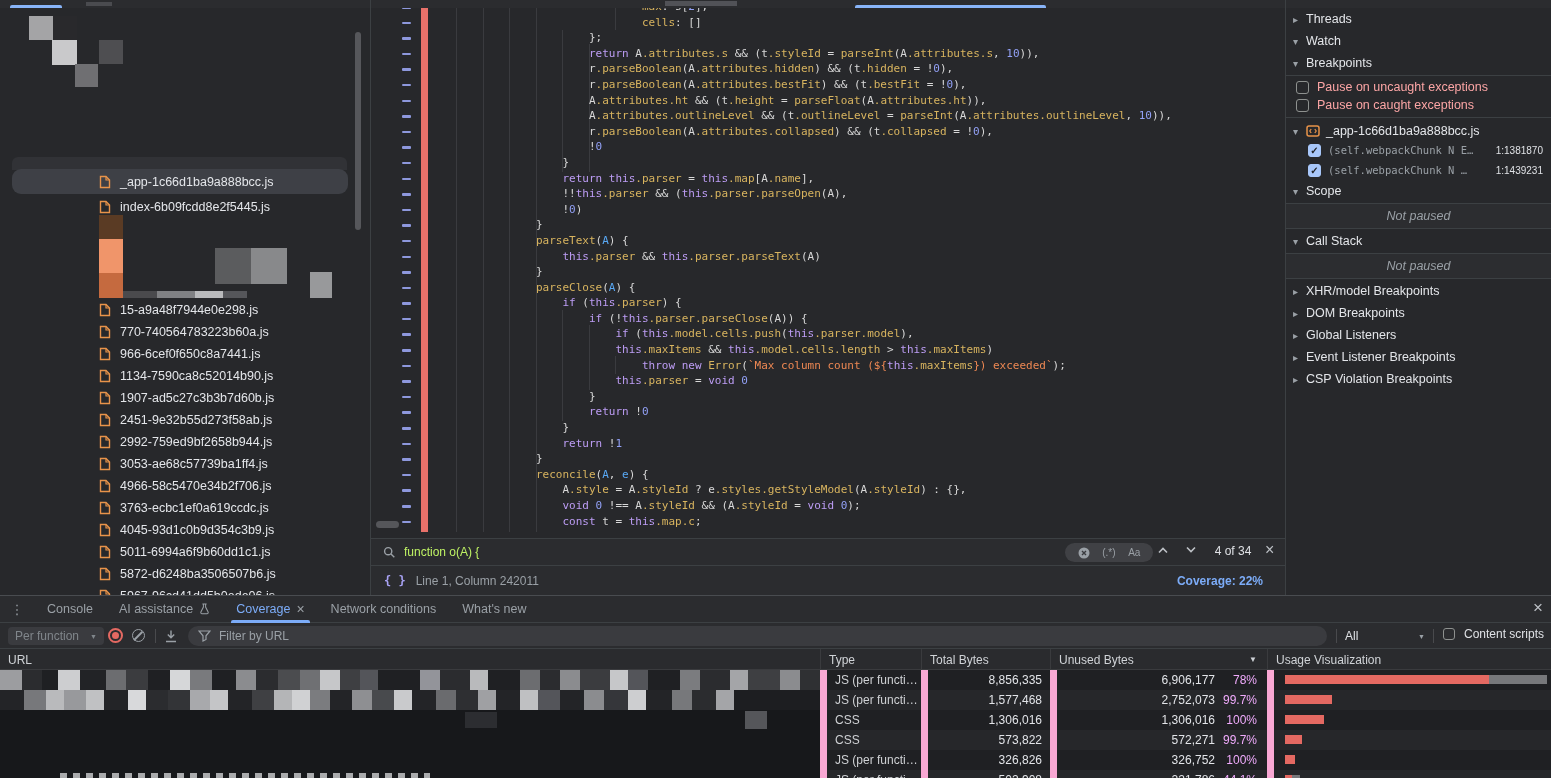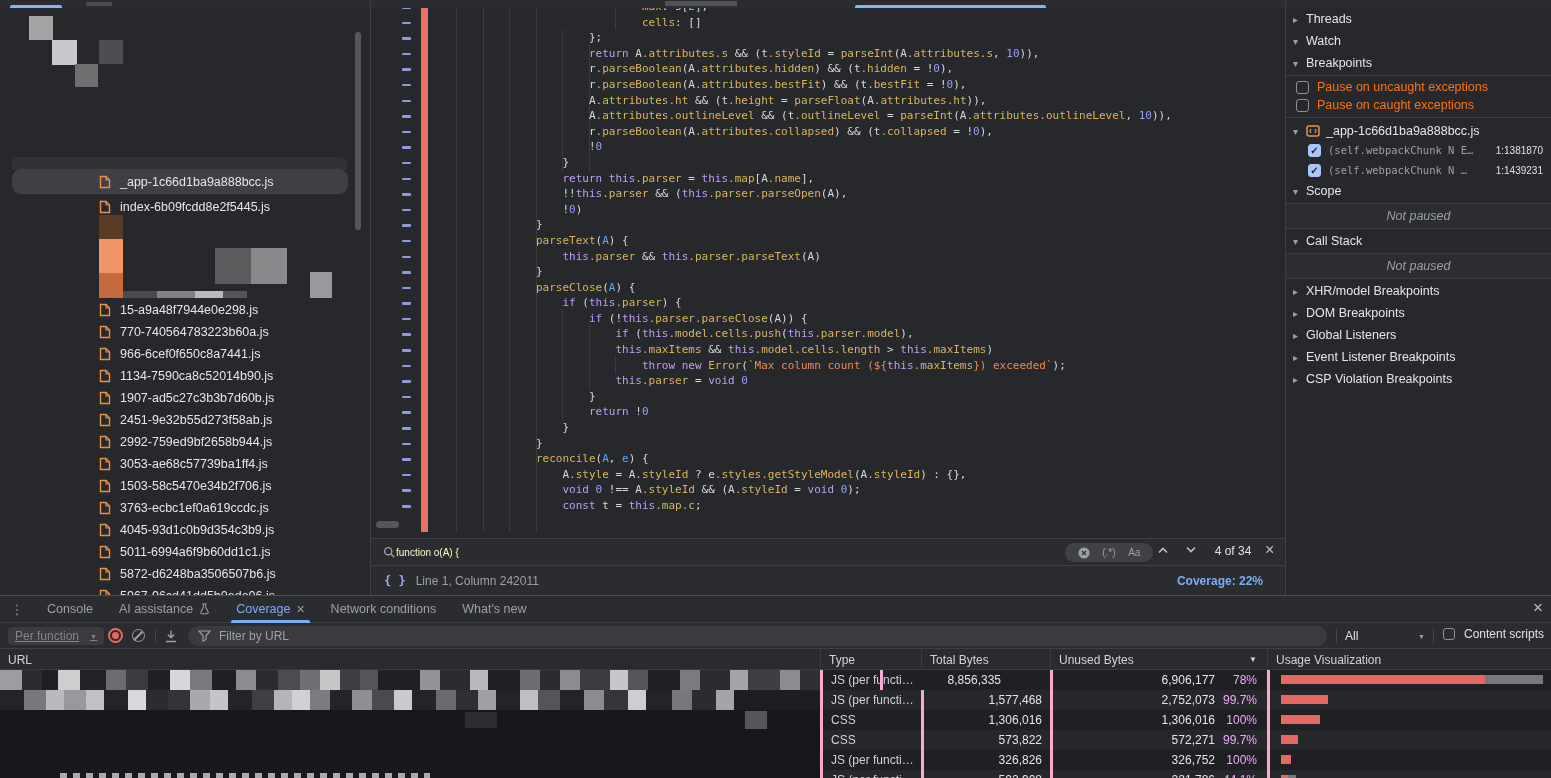--- a/index.html
+++ b/index.html
@@ -32,71 +32,71 @@
   .red-stripe { position:absolute; left:50px; top:0; width:7px; height:524px; background:#e8716a; }
   .guide { position:absolute; width:1px; background:#3a3b3f; }
   #codeLines { position:absolute; left:0; top:-9px; right:0; }
   .cl { position:relative; height:15.6px; line-height:15.6px; font-family:"DejaVu Sans Mono", monospace; font-size:11px; white-space:pre; padding-left:59px; color:#d8d8d8; }
   .cl .dash { position:absolute; left:31px; top:7px; width:9px; height:2.5px; background:#8e98dd; border-radius:1px; }
   .tk-kw { color:#bd9df5; } .tk-prop { color:#d8b45f; } .tk-fn { color:#d8b45f; }
   .tk-str { color:#ee8853; } .tk-num { color:#93a1f7; } .tk-param { color:#59a9f6; }
   .h-thumb { position:absolute; left:5px; top:513px; width:23px; height:7px; background:#55565a; border-radius:4px; }
 
   .searchbar { position:absolute; left:0; top:530px; width:914px; height:27px; background:#2b2c2f; border-top:1px solid #3c4043; display:flex; align-items:center; }
-  .searchbar .query { color:#fef9c3; font-size:10px; margin-left:0; }
+  .searchbar .query { color:#bef264; font-size:12px; margin-left:8px; }
   .search-pill { position:absolute; left:694px; top:4px; width:88px; height:19px; background:#404145; border-radius:10px; display:flex; align-items:center; justify-content:space-evenly; color:#9aa0a6; font-size:10px; }
   .nav-chev { position:absolute; top:7px; cursor:pointer; }
   .matches { position:absolute; left:836px; top:5px; width:52px; text-align:center; color:#dfe1e5; font-size:12px; }
   .sb-close { position:absolute; left:894px; top:2px; font-size:16px; color:#bdc1c6; cursor:pointer; }
 
   .statusbar { position:absolute; left:0; top:557px; width:914px; height:30px; background:#2b2c2f; border-top:1px solid #3c4043; display:flex; align-items:center; }
   .curly { color:#a8a2f4; font-family:"DejaVu Sans Mono", monospace; font-size:12px; font-weight:bold; margin-left:13px; }
   .linecol { color:#9aa0a6; font-size:12px; margin-left:10px; }
   .cov-pct { position:absolute; right:22px; color:#7cacf8; font-size:12px; font-weight:bold; cursor:pointer; }
 
   
   .sidebar { left:1285px; top:8px; width:266px; height:587px; background:#27282b; border-left:1px solid #3c4043; overflow:hidden; }
   .sb-row { position:absolute; left:0; width:265px; height:22px; display:flex; align-items:center; padding-left:20px; cursor:pointer; color:#e4e6ea; }
   .sb-row .tri, .tri-abs { position:absolute; left:7px; color:#9aa0a6; font-size:10px; }
   .hr { position:absolute; left:0; width:265px; height:1px; background:#3c4043; }
-  .cb-row { position:absolute; left:0; width:265px; height:18px; display:flex; align-items:center; padding-left:10px; gap:8px; cursor:pointer; color:#f97316; }
+  .cb-row { position:absolute; left:0; width:265px; height:18px; display:flex; align-items:center; padding-left:10px; gap:8px; cursor:pointer; color:#fca5a5; }
   .cbox { width:13px; height:13px; border:1.5px solid #8e918f; border-radius:3px; flex:0 0 auto; }
   .cbox.checked { background:#a8c7fa; border-color:#a8c7fa; color:#1d1e21; font-size:10px; font-weight:bold; line-height:11px; text-align:center; }
   .bp-entry { position:absolute; left:0; width:265px; height:20px; display:flex; align-items:center; padding:0 8px 0 22px; gap:7px; cursor:pointer; }
   .bp-code { flex:1; overflow:hidden; white-space:nowrap; font-family:"DejaVu Sans Mono", monospace; font-size:10.5px; color:#9aa0a6; }
   .bp-loc { color:#dfe1e5; font-size:10px; }
   .np-band { position:absolute; left:0; width:265px; height:26px; background:#2c2d30; border-top:1px solid #3c4043; border-bottom:1px solid #3c4043; display:flex; align-items:center; justify-content:center; font-style:italic; color:#9aa0a6; }
 
   
   .drawer { left:0; top:595px; width:1551px; height:183px; background:#202124; border-top:1px solid #494c50; overflow:hidden; }
   .dtabs { position:absolute; left:0; top:0; width:1551px; height:27px; background:#2b2c2f; border-bottom:1px solid #3c4043; display:flex; align-items:center; }
   .kebab { width:34px; text-align:center; color:#9aa0a6; font-size:13px; cursor:pointer; }
   .dtab { position:relative; height:27px; display:flex; align-items:center; gap:6px; padding:0 13px; color:#9aa0a6; cursor:pointer; white-space:nowrap; }
   .dtab.active { color:#7cacf8; }
   .dtab.active::after { content:""; position:absolute; left:8px; right:8px; bottom:0; height:2.5px; background:#7cacf8; border-radius:2px 2px 0 0; }
   .dtab .x { color:#9aa0a6; font-size:14px; }
   .drawer-close { position:absolute; right:8px; top:2px; font-size:17px; color:#bdc1c6; cursor:pointer; }
 
   .dtoolbar { position:absolute; left:0; top:27px; width:1551px; height:26px; background:#2b2c2f; border-bottom:1px solid #3c4043; }
-  .scope-select { position:absolute; left:8px; top:4px; width:96px; height:18px; background:#3a3b3f; border-radius:4px; color:#80868b; font-size:12px; display:flex; align-items:center; justify-content:space-between; padding:0 7px; cursor:pointer;text-decoration:underline; }
+  .scope-select { position:absolute; left:8px; top:4px; width:96px; height:18px; background:#3a3b3f; border-radius:4px; color:#80868b; font-size:12px; display:flex; align-items:center; justify-content:space-between; padding:0 7px; cursor:pointer; }
   .rec-btn { position:absolute; left:108px; top:5px; width:15px; height:15px; border:2px solid #e46962; border-radius:50%; cursor:pointer; }
   .rec-btn::after { content:""; position:absolute; left:2px; top:2px; width:7px; height:7px; background:#e46962; border-radius:50%; }
   .block-btn { position:absolute; left:132px; top:6px; width:13px; height:13px; border:1.5px solid #9aa0a6; border-radius:50%; cursor:pointer; }
   .block-btn::after { content:""; position:absolute; left:-1px; top:4.5px; width:12px; height:1.5px; background:#9aa0a6; transform:rotate(-45deg); }
   .vsep { position:absolute; top:6px; width:1px; height:14px; background:#494a4d; }
   .filter-pill { position:absolute; left:188px; top:3px; width:1139px; height:20px; background:#3a3b3f; border-radius:11px; display:flex; align-items:center; gap:8px; padding-left:10px; color:#9aa0a6; font-size:12px; }
   .all-select { position:absolute; left:1345px; top:3px; width:80px; height:20px; display:flex; align-items:center; justify-content:space-between; color:#dfe1e5; font-size:12px; cursor:pointer; }
   .cs-check { position:absolute; left:1443px; top:4px; display:flex; align-items:center; gap:9px; color:#dfe1e5; font-size:12px; cursor:pointer; }
 
   .cov-header { position:absolute; left:0; top:53px; width:1551px; height:21px; background:#2a2b2e; border-bottom:1px solid #3a3b3e; font-size:12px; color:#d0d3d7; }
   .hcell { position:absolute; top:0; height:21px; display:flex; align-items:center; padding-left:8px; border-left:1px solid #3a3b3e; cursor:pointer; }
   .hcell.first { border-left:none; }
   .sort-arrow { position:absolute; right:10px; font-size:8px; color:#cdd1d6; }
   .cov-row { position:absolute; left:0; width:1551px; height:20px; font-size:12px; color:#cfd1d4; cursor:pointer; }
-  .ccell { position:absolute; top:0; height:20px; display:flex; align-items:center; border-left:3px solid #f9a8d4; overflow:hidden; }
+  .ccell { position:absolute; top:0; height:20px; display:flex; align-items:center; border-left:7px solid #f9a8d4; overflow:hidden; }
   .num { justify-content:flex-end; font-variant-numeric:tabular-nums; color:#e2e4e8; }
   .pctspan { width:52px; text-align:right; padding-right:10px; color:#f0abfc; }
   .bar-track { position:absolute; left:11px; top:5px; height:9px; display:flex; }
   .bar-un { background:#e46962; height:9px; }
   .bar-used { background:#77787b; height:9px; }
   .mos-a { background:linear-gradient(90deg,#9c9da0 0 22px,#2b2c2f 22px 42px,#1f2023 42px 58px,#cdced0 58px 80px,#222326 80px 106px,#6c6d70 106px 126px,#3b3c3f 126px 148px,#1f2023 148px 170px,#d6d7d9 170px 190px,#797a7d 190px 212px,#1f2023 212px 236px,#8b8c8f 236px 256px,#2b2c2f 256px 278px,#4b4c4f 278px 300px,#6f7073 300px 320px,#c6c7c9 320px 340px,#3e3f42 340px 360px,#54555a 360px 378px,#1f2023 378px 420px,#93949a 420px 440px,#2b2c2f 440px 470px,#b9babc 470px 488px,#1f2023 488px 520px,#6c6d70 520px 540px,#2b2c2f 540px 560px,#8b8c8f 560px 580px,#3b3c3f 580px 610px,#c6c7c9 610px 628px,#54555a 628px 648px,#1f2023 648px 680px,#7b7c7f 680px 700px,#2b2c2f 700px 730px,#a4a5a8 730px 748px,#3e3f42 748px 780px,#8b8c8f 780px 800px,#2f3033 800px 100%); }
   .mos-b { background:linear-gradient(90deg,#232427 0 24px,#77787b 24px 46px,#b9babc 46px 64px,#98999c 64px 86px,#c0c1c3 86px 104px,#232427 104px 128px,#d8d9db 128px 146px,#2b2c2f 146px 168px,#333437 168px 190px,#a8a9ac 190px 210px,#c4c5c7 210px 228px,#232427 228px 252px,#3f4043 252px 274px,#b4b5b7 274px 292px,#d0d1d3 292px 310px,#7b7c7f 310px 330px,#232427 330px 352px,#8e8f92 352px 372px,#484a4d 372px 394px,#c9cacc 394px 412px,#232427 412px 436px,#6a6b6e 436px 456px,#2e2f32 456px 478px,#9fa0a3 478px 496px,#232427 496px 520px,#bfc0c2 520px 538px,#54555a 538px 560px,#232427 560px 584px,#8b8c8f 584px 604px,#35363a 604px 628px,#cdced0 628px 646px,#232427 646px 672px,#77787b 672px 692px,#2b2c2f 692px 716px,#a4a5a8 716px 734px,#1d1e21 734px 100%); }
   .url-dark { background:#17181b; }
   svg { display:block; }
 </style>
@@ -203,21 +203,21 @@
             <path d="M1.5 1.5 h5.5 l3.5 3.5 v7.5 h-9 z" fill="none" stroke="#e8934a" stroke-width="1.4"></path>
             <path d="M7 1.5 v3.5 h3.5" fill="none" stroke="#e8934a" stroke-width="1.2"></path>
           </svg>
           <span>3053-ae68c57739ba1ff4.js</span>
         </div>
         <div class="file-row" style="top: 467px;">
           <svg class="file-icon" width="12" height="14" viewBox="0 0 12 14">
             <path d="M1.5 1.5 h5.5 l3.5 3.5 v7.5 h-9 z" fill="none" stroke="#e8934a" stroke-width="1.4"></path>
             <path d="M7 1.5 v3.5 h3.5" fill="none" stroke="#e8934a" stroke-width="1.2"></path>
           </svg>
-          <span>1503-58c5470e34b2f706.js</span>
+          <span>4966-58c5470e34b2f706.js</span>
         </div>
         <div class="file-row" style="top: 489px;">
           <svg class="file-icon" width="12" height="14" viewBox="0 0 12 14">
             <path d="M1.5 1.5 h5.5 l3.5 3.5 v7.5 h-9 z" fill="none" stroke="#e8934a" stroke-width="1.4"></path>
             <path d="M7 1.5 v3.5 h3.5" fill="none" stroke="#e8934a" stroke-width="1.2"></path>
           </svg>
           <span>3763-ecbc1ef0a619ccdc.js</span>
         </div>
         <div class="file-row" style="top: 511px;">
           <svg class="file-icon" width="12" height="14" viewBox="0 0 12 14">
@@ -286,20 +286,21 @@
           <div class="cl"><span class="dash"></span>                <span class="tk-fn">parseClose</span>(<span class="tk-param">A</span>) {</div>
           <div class="cl"><span class="dash"></span>                    <span class="tk-kw">if</span> (<span class="tk-kw">this</span><span class="tk-prop">.parser</span>) {</div>
           <div class="cl"><span class="dash"></span>                        <span class="tk-kw">if</span> (!<span class="tk-kw">this</span><span class="tk-prop">.parser</span><span class="tk-prop">.parseClose</span>(A)) {</div>
           <div class="cl"><span class="dash"></span>                            <span class="tk-kw">if</span> (<span class="tk-kw">this</span><span class="tk-prop">.model</span><span class="tk-prop">.cells</span><span class="tk-prop">.push</span>(<span class="tk-kw">this</span><span class="tk-prop">.parser</span><span class="tk-prop">.model</span>),</div>
           <div class="cl"><span class="dash"></span>                            <span class="tk-kw">this</span><span class="tk-prop">.maxItems</span> &amp;&amp; <span class="tk-kw">this</span><span class="tk-prop">.model</span><span class="tk-prop">.cells</span><span class="tk-prop">.length</span> &gt; <span class="tk-kw">this</span><span class="tk-prop">.maxItems</span>)</div>
           <div class="cl"><span class="dash"></span>                                <span class="tk-kw">throw</span> <span class="tk-kw">new</span> <span class="tk-fn">Error</span>(<span class="tk-str">`Max column count (</span><span class="tk-str">${</span><span class="tk-kw">this</span><span class="tk-prop">.maxItems</span><span class="tk-str">}</span><span class="tk-str">) exceeded`</span>);</div>
           <div class="cl"><span class="dash"></span>                            <span class="tk-kw">this</span><span class="tk-prop">.parser</span> = <span class="tk-kw">void</span> <span class="tk-num">0</span></div>
           <div class="cl"><span class="dash"></span>                        }</div>
           <div class="cl"><span class="dash"></span>                        <span class="tk-kw">return</span> !<span class="tk-num">0</span></div>
           <div class="cl"><span class="dash"></span>                    }</div>
+          <div class="cl"><span class="dash"></span>                    <span class="tk-kw">return</span> !<span class="tk-num">1</span></div>
           <div class="cl"><span class="dash"></span>                }</div>
           <div class="cl"><span class="dash"></span>                <span class="tk-fn">reconcile</span>(<span class="tk-param">A</span>, <span class="tk-param">e</span>) {</div>
           <div class="cl"><span class="dash"></span>                    A<span class="tk-prop">.style</span> = A<span class="tk-prop">.styleId</span> ? e<span class="tk-prop">.styles</span><span class="tk-prop">.getStyleModel</span>(A<span class="tk-prop">.styleId</span>) : {},</div>
           <div class="cl"><span class="dash"></span>                    <span class="tk-kw">void</span> <span class="tk-num">0</span> !== A<span class="tk-prop">.styleId</span> &amp;&amp; (A<span class="tk-prop">.styleId</span> = <span class="tk-kw">void</span> <span class="tk-num">0</span>);</div>
           <div class="cl"><span class="dash"></span>                    <span class="tk-kw">const</span> t = <span class="tk-kw">this</span><span class="tk-prop">.map</span><span class="tk-prop">.c</span>;</div>
         </div>
     </div>
     <div class="h-thumb"></div>
 
     <div class="searchbar">
@@ -484,21 +485,21 @@
           <span class="sort-arrow">▼</span>
       </div>
       <div class="hcell" style="left:1267px;width:284px;">
           <span>Usage Visualization</span>
         </div>
     </div>
     <div id="covRows">
         <div class="cov-row" style="top: 74px; background: rgb(31, 32, 35);">
           <div class="ccell mos-a" style="left:0;width:820px;border-left:none;"></div>
           <div class="ccell" style="left:820px;width:101px;padding-left:8px;white-space:nowrap;">JS (per functi…</div>
-          <div class="ccell num" style="left:880px;width:129px;padding-right:8px;">8,856,335</div>
+          <div class="ccell num" style="left:921px;width:129px;padding-right:8px;">8,856,335</div>
           <div class="ccell" style="left:1050px;width:217px;">
             <span style="flex:1;text-align:right;color:#e2e4e8;">6,906,177</span>
             <span class="pctspan">78%</span>
           </div>
           <div class="ccell" style="left:1267px;width:284px;">
             <div class="bar-track">
               <div class="bar-un" style="width:204px;"></div>
               <div class="bar-used" style="width:58px;"></div>
             </div>
           </div>

